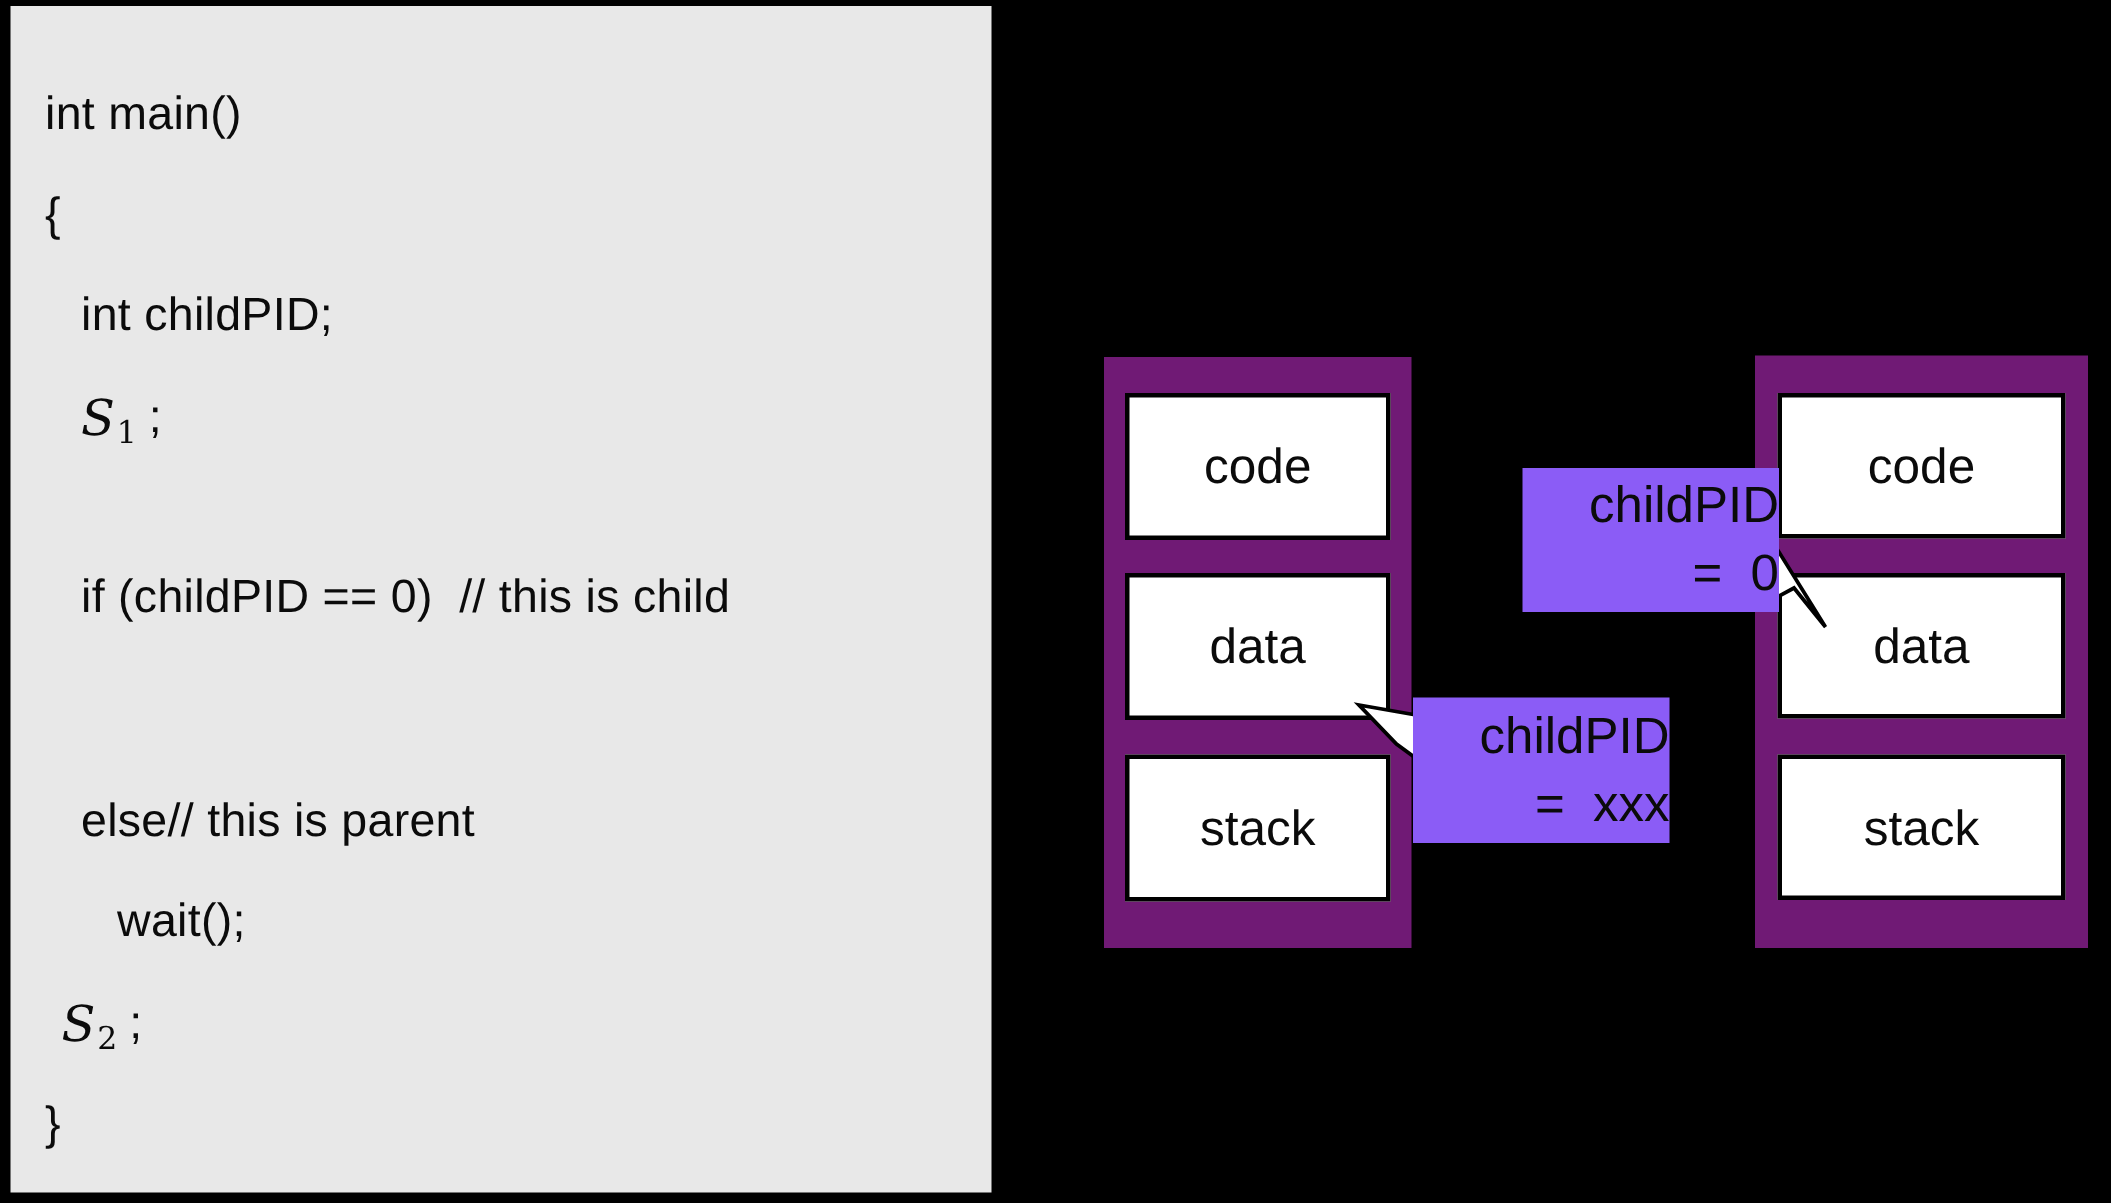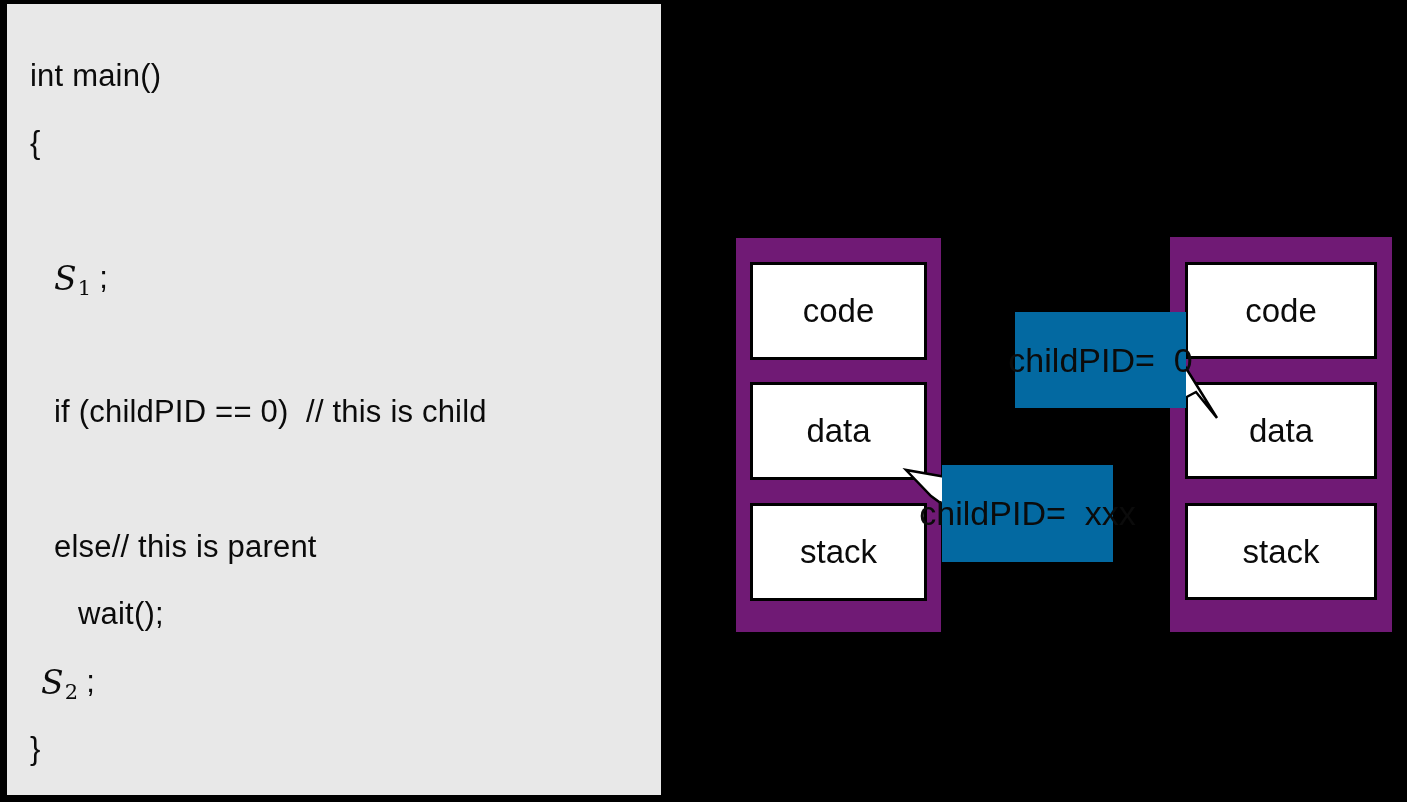--- a/index.html
+++ b/index.html
@@ -81,44 +81,45 @@
     overflow: visible;
   }
   .tail polygon {
     fill: #ffffff;
     stroke: #000000;
     stroke-width: 2.5;
     stroke-linejoin: miter;
   }
   .callout {
     position: absolute;
-    background: #0369a1;
+    background: #8b5cf6;
     display: flex;
-    flex-direction: row;
-    align-items: center;
+    flex-direction: column;
+    align-items: flex-end;
     justify-content: center;
     text-align: center;
   }
   .callout-line {
     font-size: 34px;
     line-height: 45px;
     color: #0b0b0b;
     white-space: pre;
   }
 </style>
 </head>
 <body>
 
 <div class="stage">
 
   <div class="code-panel">
     <div class="code-line ind0" style="top:38px">int main()</div>
     <div class="code-line ind0" style="top:105px">{</div>
+    <div class="code-line ind1" style="top:172px">int childPID;</div>
     <div class="code-line ind1" style="top:240px"><span class="math-s">S</span><span class="math-sub">1</span><span> ;</span></div>
-    <div class="code-line ind1" style="top:374px">if (childPID == 0)  // this is child</div>
+    <div class="code-line ind1" style="top:360px">if (childPID == 0)  // this is child</div>
     <div class="code-line ind1" style="top:509px">else// this is parent</div>
     <div class="code-line ind2" style="top:576px">wait();</div>
     <div class="code-line indS2" style="top:644px"><span class="math-s">S</span><span class="math-sub">2</span><span> ;</span></div>
     <div class="code-line ind0" style="top:711px">}</div>
   </div>
 
   <div class="proc-col parent">
     <div class="mem-box" style="top:24px">
         <span>code</span>
       </div>

